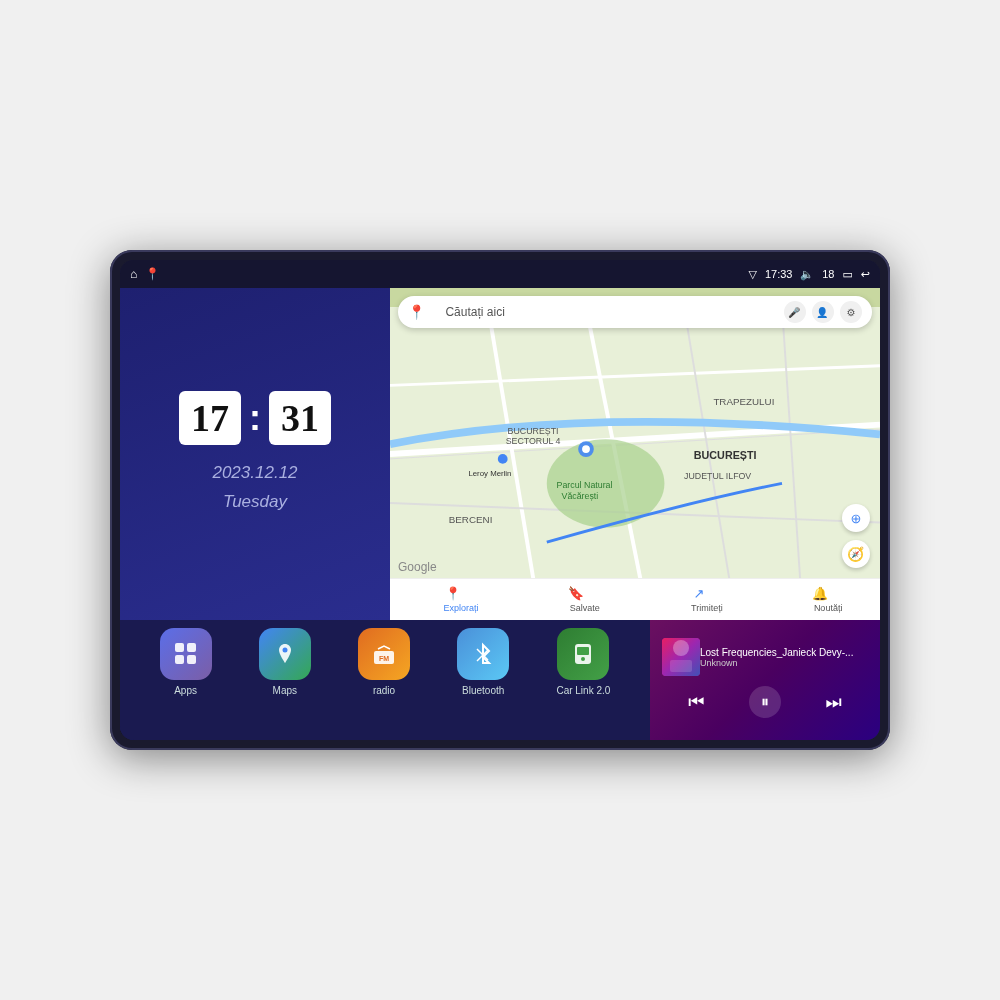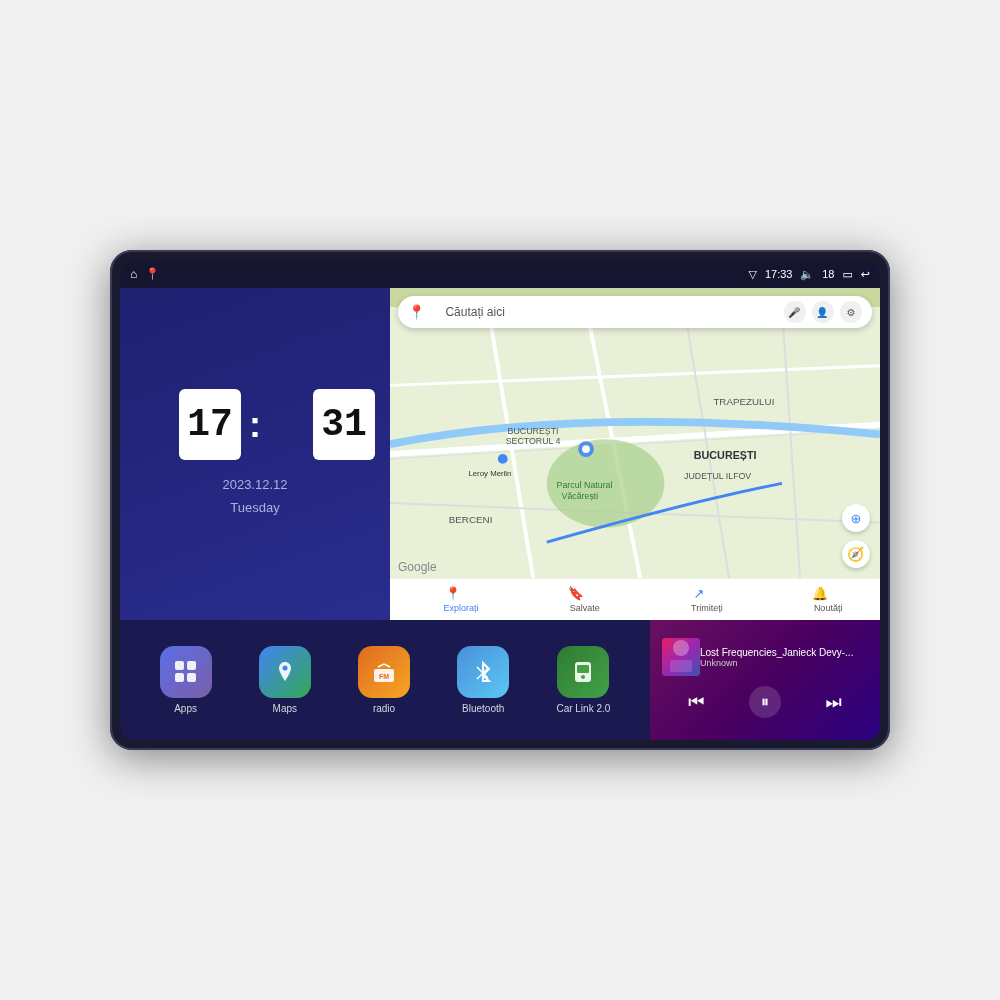--- a/index.html
+++ b/index.html
@@ -91,44 +91,44 @@
     .clock-display {
       display: flex;
       align-items: center;
       gap: 6px;
     }
 
     .clock-digit-box {
       background: #fff;
       border-radius: 6px;
       width: 62px;
-      height: 71px;
+      height: 54px;
       display: flex;
       align-items: center;
       justify-content: center;
       font-size: 38px;
       font-weight: 700;
       color: #111;
-      font-family: Liberation Mono, monospace;
-      margin-left: 44px;
+      font-family: Liberation Serif, serif;
     }
 
     .clock-colon {
       color: #fff;
       font-size: 36px;
       font-weight: 700;
       margin: 0 2px;
       line-height: 1;
     }
 
     .clock-date {
       color: #aab0e0;
-      font-size: 13px;
+      font-size: 17px;
       text-align: center;
       line-height: 1.7;
+      font-style: italic;
     }
 
     
     .map-panel {
       flex: 1;
       background: #c8d8a0;
       position: relative;
       overflow: hidden;
     }
 
@@ -223,21 +223,20 @@
       height: 120px;
       display: flex;
       background: #1a1a50;
       flex-shrink: 0;
     }
 
     
     .apps-panel {
       flex: 1;
       display: flex;
-      align-items: center;
       justify-content: space-around;
       padding: 8px 16px;
     }
 
     .app-icon-item {
       display: flex;
       flex-direction: column;
       align-items: center;
       gap: 5px;
       cursor: pointer;

